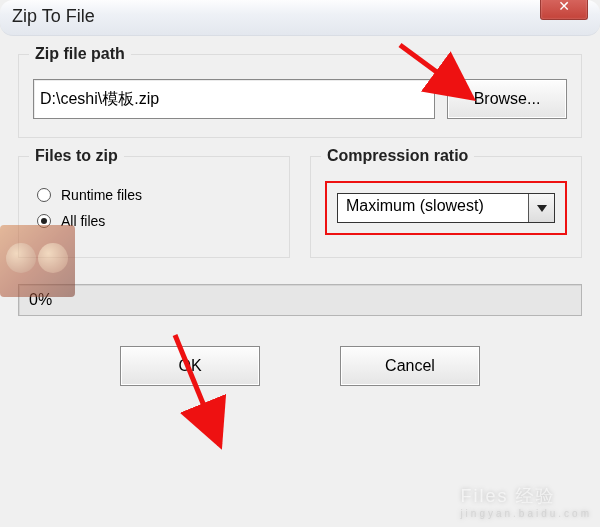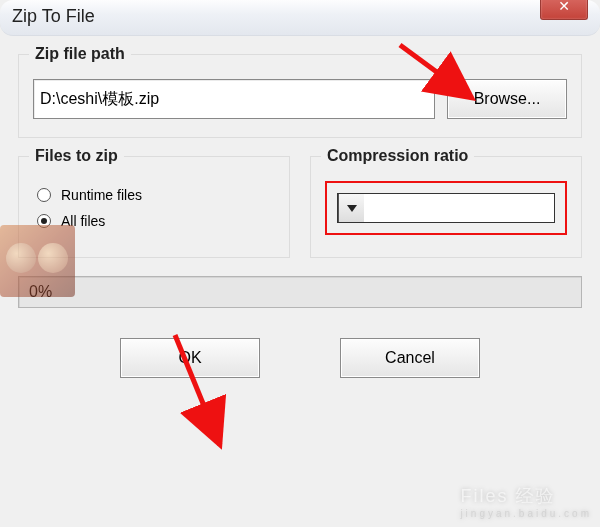--- a/index.html
+++ b/index.html
@@ -74,21 +74,21 @@
     min-width: 120px;
     border: 1px solid #8a8a8a;
     background: linear-gradient(to bottom, #fdfdfd, #e5e5e5);
     font-size: 16px;
     font-family: inherit;
     cursor: pointer;
     padding: 0 18px;
     box-shadow: inset 0 0 0 1px #fff;
   }
   .two-col { display: flex; gap: 20px; }
-  .two-col > .groupbox { flex: 1; margin-bottom: 0; }
+  .two-col > .groupbox { flex: 1; margin-bottom: 8px; }
   .radio-row {
     display: flex;
     align-items: center;
     gap: 10px;
     margin: 6px 4px 10px 4px;
     font-size: 14px;
   }
   .radio-outer {
     width: 14px; height: 14px;
     border: 1px solid #555;
@@ -207,20 +207,21 @@
             <span class="radio-dot"></span>
           </span>
         <span>All files</span>
       </label>
     </div>
 
     <div class="groupbox">
       <span class="legend">Compression ratio</span>
       <div class="combo-highlight">
         <div class="combo">
+          <span class="combo-text">Maximum (slowest)</span>
           <span class="combo-btn">
             <span class="tri"></span>
           </span>
         </div>
       </div>
     </div>
   </div>
 
   <div style="height:18px"></div>
 

